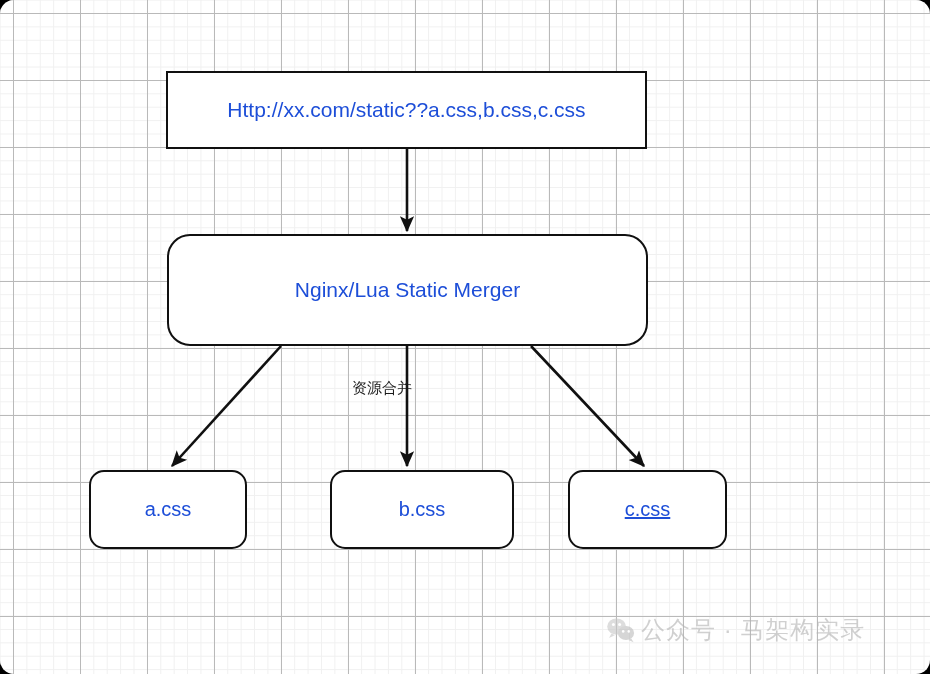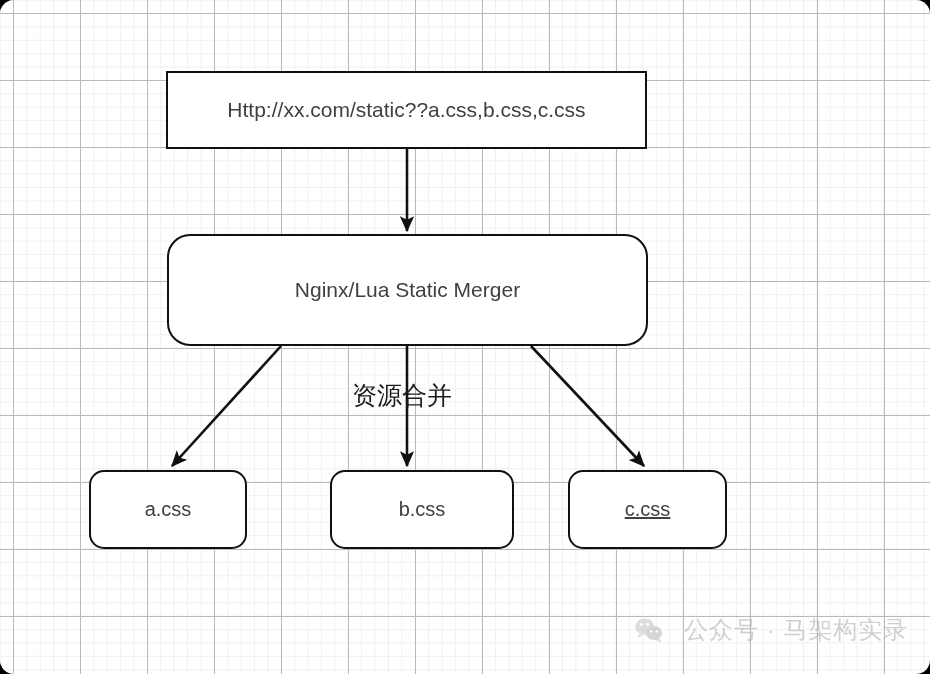--- a/index.html
+++ b/index.html
@@ -47,21 +47,21 @@
   }
 
   .node {
     position: absolute;
     box-sizing: border-box;
     background: #ffffff;
     border: 2.5px solid #101010;
     display: flex;
     align-items: center;
     justify-content: center;
-    color: #404040;
+    color: #1d4ed8;
     text-align: center;
     white-space: nowrap;
   }
 
   #node-request {
     left: 166px;
     top: 71px;
     width: 481px;
     height: 78px;
     border-radius: 0;
@@ -84,33 +84,33 @@
     font-size: 20px;
   }
   #node-a { left: 89px;  width: 158px; }
   #node-b { left: 330px; width: 184px; }
   #node-c { left: 568px; width: 159px; text-decoration: underline; }
 
   #edge-label {
     position: absolute;
     left: 352px;
     top: 379px;
-    font-size: 25px;
+    font-size: 15px;
     color: #1a1a1a;
     white-space: nowrap;
   }
 
   
   #watermark {
     position: absolute;
-    left: 634px;
+    left: 606px;
     top: 614px;
     display: flex;
     align-items: center;
-    gap: 20px;
+    gap: 5px;
     opacity: 0.62;
   }
   #watermark-text {
     font-size: 24px;
     color: #b4b4b4;
     letter-spacing: 1px;
     white-space: nowrap;
   }
   #wechat-icon { display: block; }
 </style>

